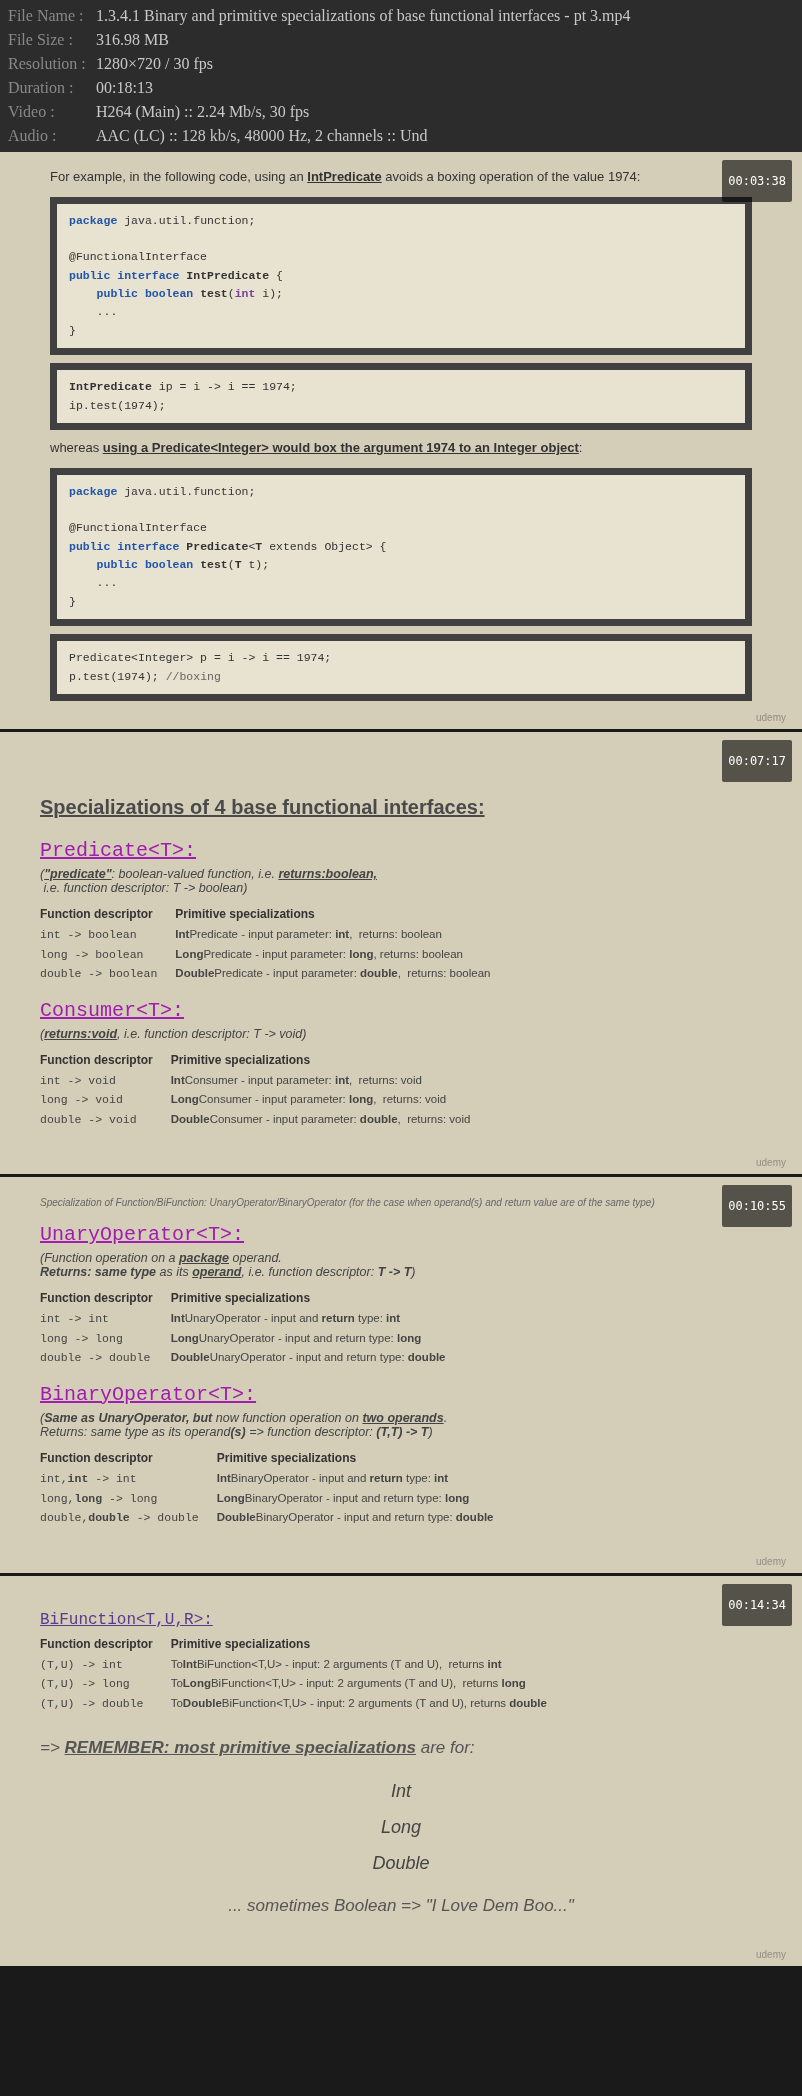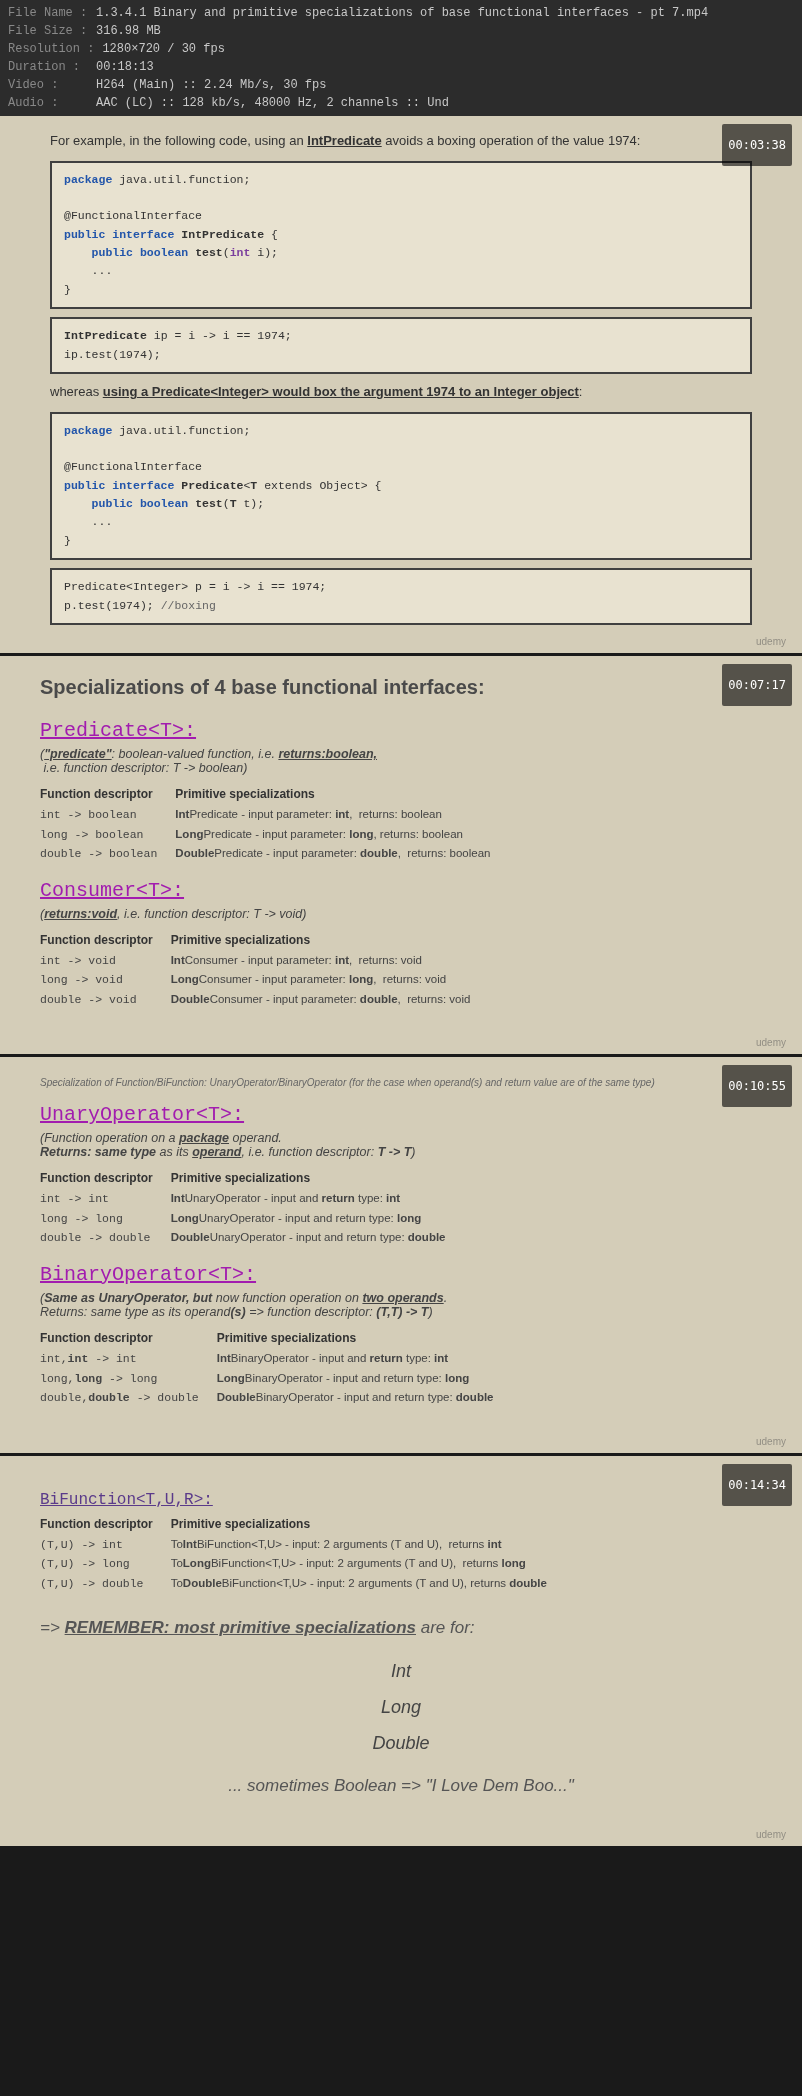--- a/index.html
+++ b/index.html
@@ -13,22 +13,22 @@
       position: relative;
       width: 802px;
       background: #d4cdb8;
       border-bottom: 3px solid #1a1a1a;
       overflow: hidden;
     }
 
     .video-header {
       background: #2c2c2c;
       color: #c8c8c8;
-      font-family: Liberation Mono, monospace;
-      font-size: 12px;
+      font-family: Liberation Serif, serif;
+      font-size: 16px;
       padding: 4px 8px;
       line-height: 1.5;
     }
 
     .video-header div {
       display: flex;
       gap: 8px;
     }
 
     .header-label {
@@ -69,38 +69,40 @@
 
     .slide-text {
       font-size: 13px;
       color: #333;
       line-height: 1.5;
       margin-bottom: 10px;
     }
 
     .code-block {
       background: #e8e2d0;
-      border: 2px solid #404040;
+      border: 7px solid #404040;
       padding: 8px 12px;
       font-family: 'Courier New', monospace;
       font-size: 11.5px;
       color: #333;
       margin: 8px 0;
       line-height: 1.6;
     }
 
     .kw { color: #7a3e9d; font-weight: bold; }
     .kw-blue { color: #2255aa; font-weight: bold; }
     .hl-underline { text-decoration: underline; font-weight: bold; }
 
     
     .slide-title {
       font-size: 20px;
       color: #4a4a4a;
       margin-bottom: 20px;
+      text-decoration: underline;
+      margin-top: 44px;
     }
 
     .section-title {
       font-family: Liberation Mono, monospace;
       font-size: 20px;
       color: #a21caf;
       text-decoration: underline;
       margin: 15px 0 5px 0;
     }
 
@@ -171,21 +173,21 @@
       text-align: center;
       margin-top: 15px;
     }
   </style>
 </head>
 <body>
 
 <div class="video-header">
   <div>
       <span class="header-label">File Name :</span>
-      <span>1.3.4.1 Binary and primitive specializations of base functional interfaces - pt 7.mp4</span>
+      <span>1.3.4.1 Binary and primitive specializations of base functional interfaces - pt 3.mp4</span>
     </div>
   <div>
       <span class="header-label">File Size :</span>
       <span>316.98 MB</span>
     </div>
   <div>
       <span class="header-label">Resolution :</span>
       <span>1280×720 / 30 fps</span>
     </div>
   <div>

